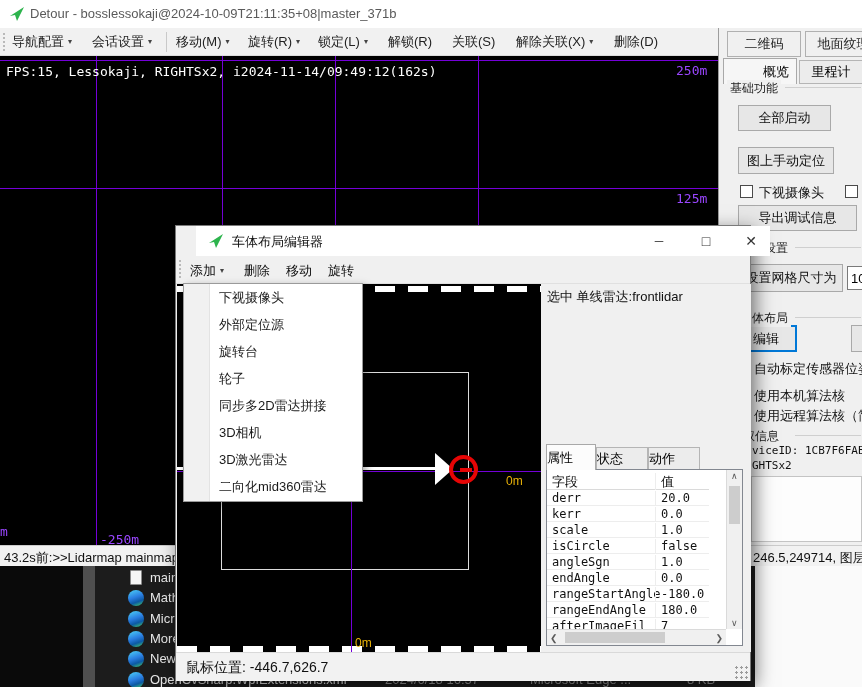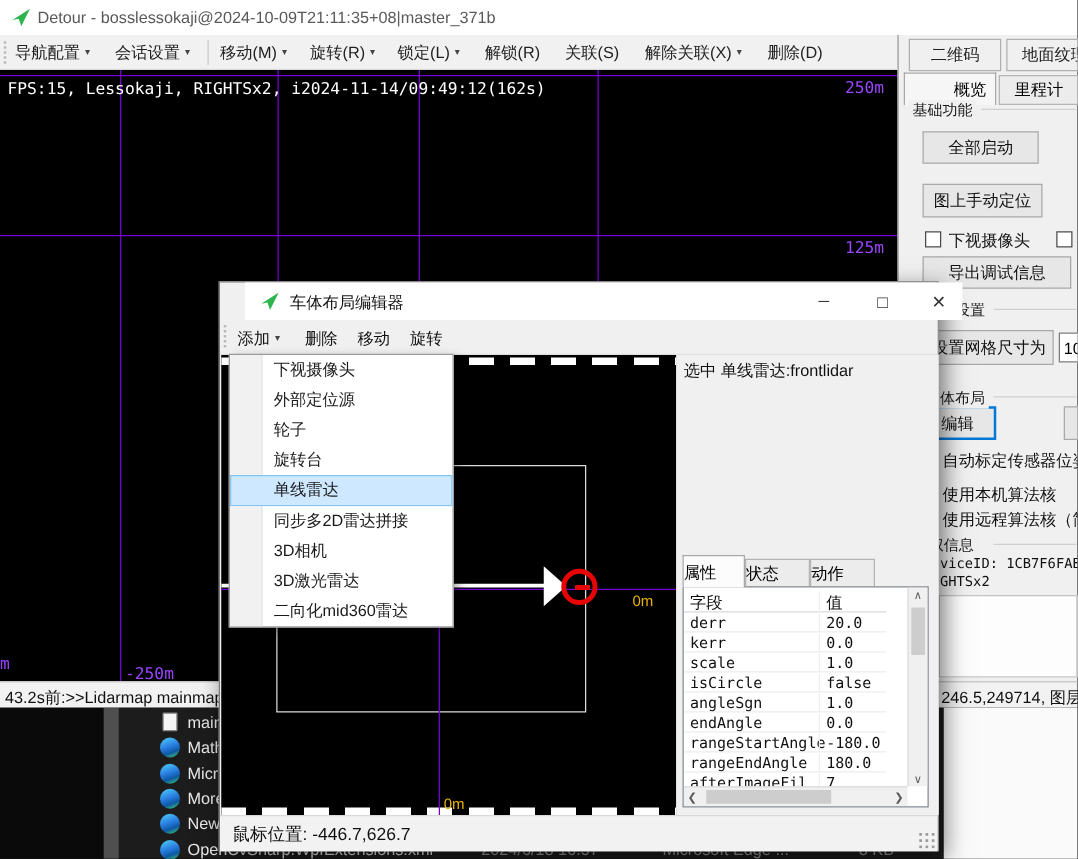--- a/index.html
+++ b/index.html
@@ -323,20 +323,19 @@
   <div id="dlg-status">
     <div class="txt">鼠标位置: -446.7,626.7</div>
     <div id="grip"></div>
   </div>
 </div>
 
 <div class="abs" id="dropdown">
   <div class="gutter"></div>
   <div class="ditem">下视摄像头</div>
   <div class="ditem">外部定位源</div>
+  <div class="ditem">旋转台</div>
   <div class="ditem">轮子</div>
-  <div class="ditem">旋转台</div>
-  <div class="ditem hl">单线雷达</div>
   <div class="ditem">同步多2D雷达拼接</div>
   <div class="ditem">3D相机</div>
   <div class="ditem">3D激光雷达</div>
   <div class="ditem">二向化mid360雷达</div>
 </div>
 
 </body></html>

